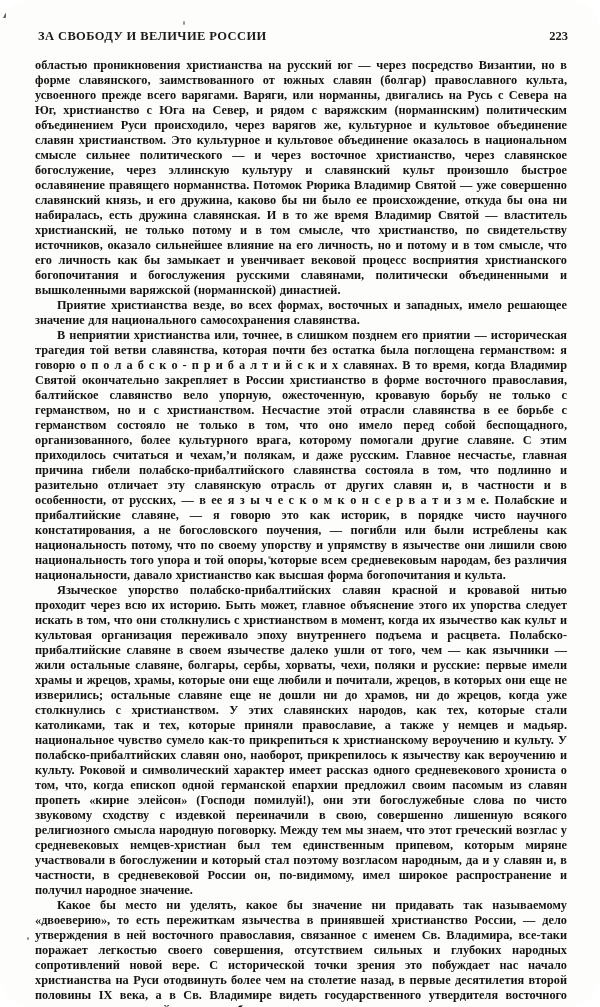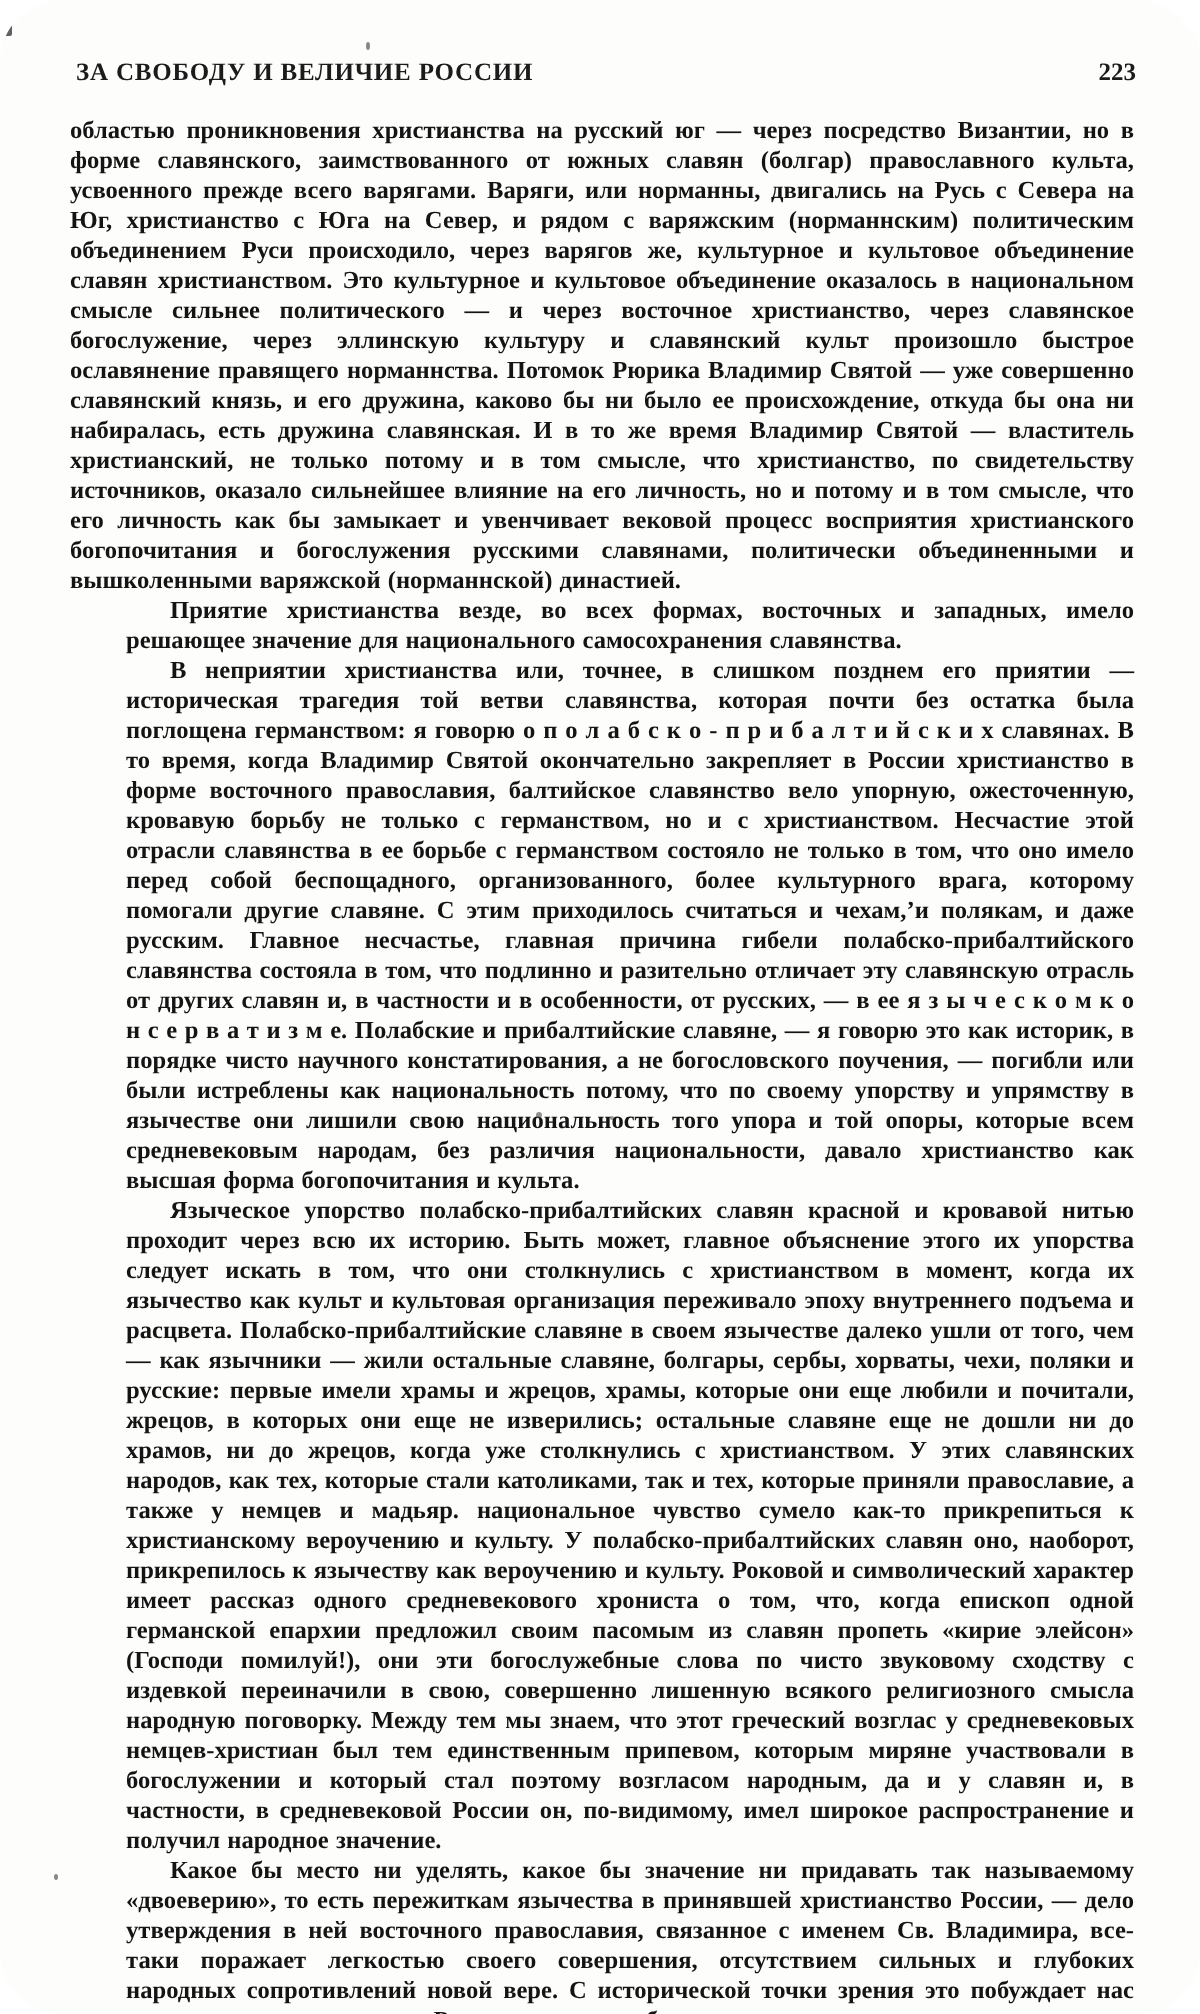--- a/index.html
+++ b/index.html
@@ -46,21 +46,20 @@
     text-align: justify;
     color: #141414;
     word-spacing: 0.5px;
   }
   .body-text p {
     margin: 0;
     padding: 0;
   }
   .body-text p.indent {
     text-indent: 22px;
-    margin-left: 28px;
   }
   
   .artifact {
     position: absolute;
     background: #3a3a3a;
     border-radius: 50%;
     opacity: 0.8;
   }
   .artifact.a1 { left: 2px;  top: 12px;  width: 4px; height: 6px; border-radius: 1px; }
   .artifact.a2 { left: 183px; top: 21px; width: 2px; height: 4px; opacity: 0.6; }

